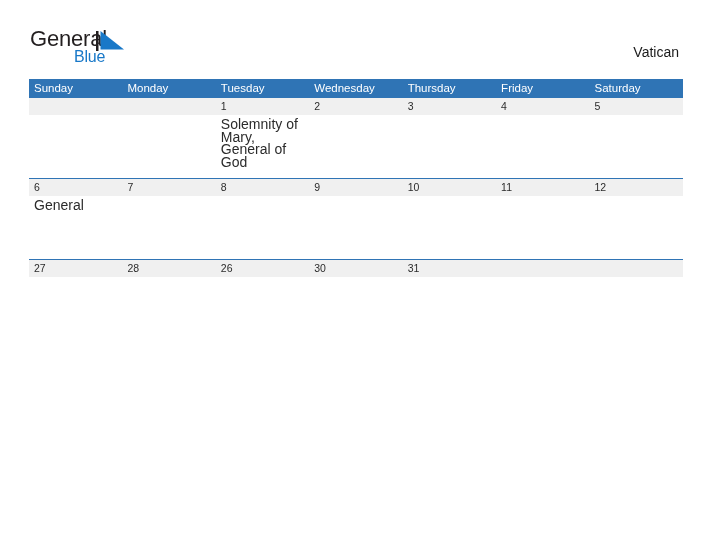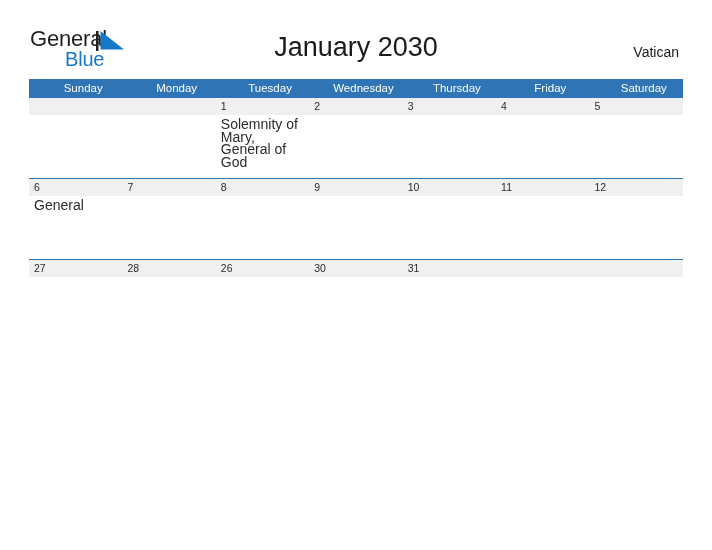--- a/index.html
+++ b/index.html
@@ -34,25 +34,25 @@
   }
   .brand-general {
     font-size: 22px;
     color: #231f20;
     letter-spacing: -0.2px;
     position: absolute;
     left: 0;
     top: 0;
   }
   .brand-blue {
-    font-size: 20px;
+    font-size: 16px;
     color: #1878c8;
     letter-spacing: -0.2px;
     position: absolute;
-    left: 35px;
+    left: 44px;
     top: 21px;
   }
   .brand-mark {
     position: absolute;
     left: 66px;
     top: 3px;
     width: 30px;
     height: 20px;
   }
 
@@ -90,24 +90,24 @@
     padding: 0;
     margin: 0;
     vertical-align: top;
   }
 
   .calendar thead th {
     background: #2f74b5;
     color: #ffffff;
     font-size: 11.5px;
     font-weight: normal;
-    text-align: center;
+    text-align: left;
     height: 16px;
     line-height: 18px;
-    padding-left: 15px;
+    padding-left: 5px;
   }
 
   .week-row .daycell {
     border-top: 1px solid #2f74b5;
     background: #ffffff;
     height: 81px;
     position: relative;
   }
   .week-row.last .daycell {
     height: 75px;
@@ -145,21 +145,20 @@
     <span class="brand-general">General</span>
     <span class="brand-mark">
       <svg width="30" height="20" viewBox="0 0 30 20" xmlns="http://www.w3.org/2000/svg">
         <rect x="0" y="0" width="2.5" height="20" fill="#231f20"></rect>
         <polygon points="4.5,0 28,18.5 4.5,18.5" fill="#1878c8"></polygon>
       </svg>
     </span>
     <span class="brand-blue">Blue</span>
   </div>
 
-  <h1 class="month-title">January 2030</h1>
 
   <div class="region-label">Vatican</div>
 
 </div>
 
 <table class="calendar">
   <thead>
     <tr>
         <th>Sunday</th>
         <th>Monday</th>

